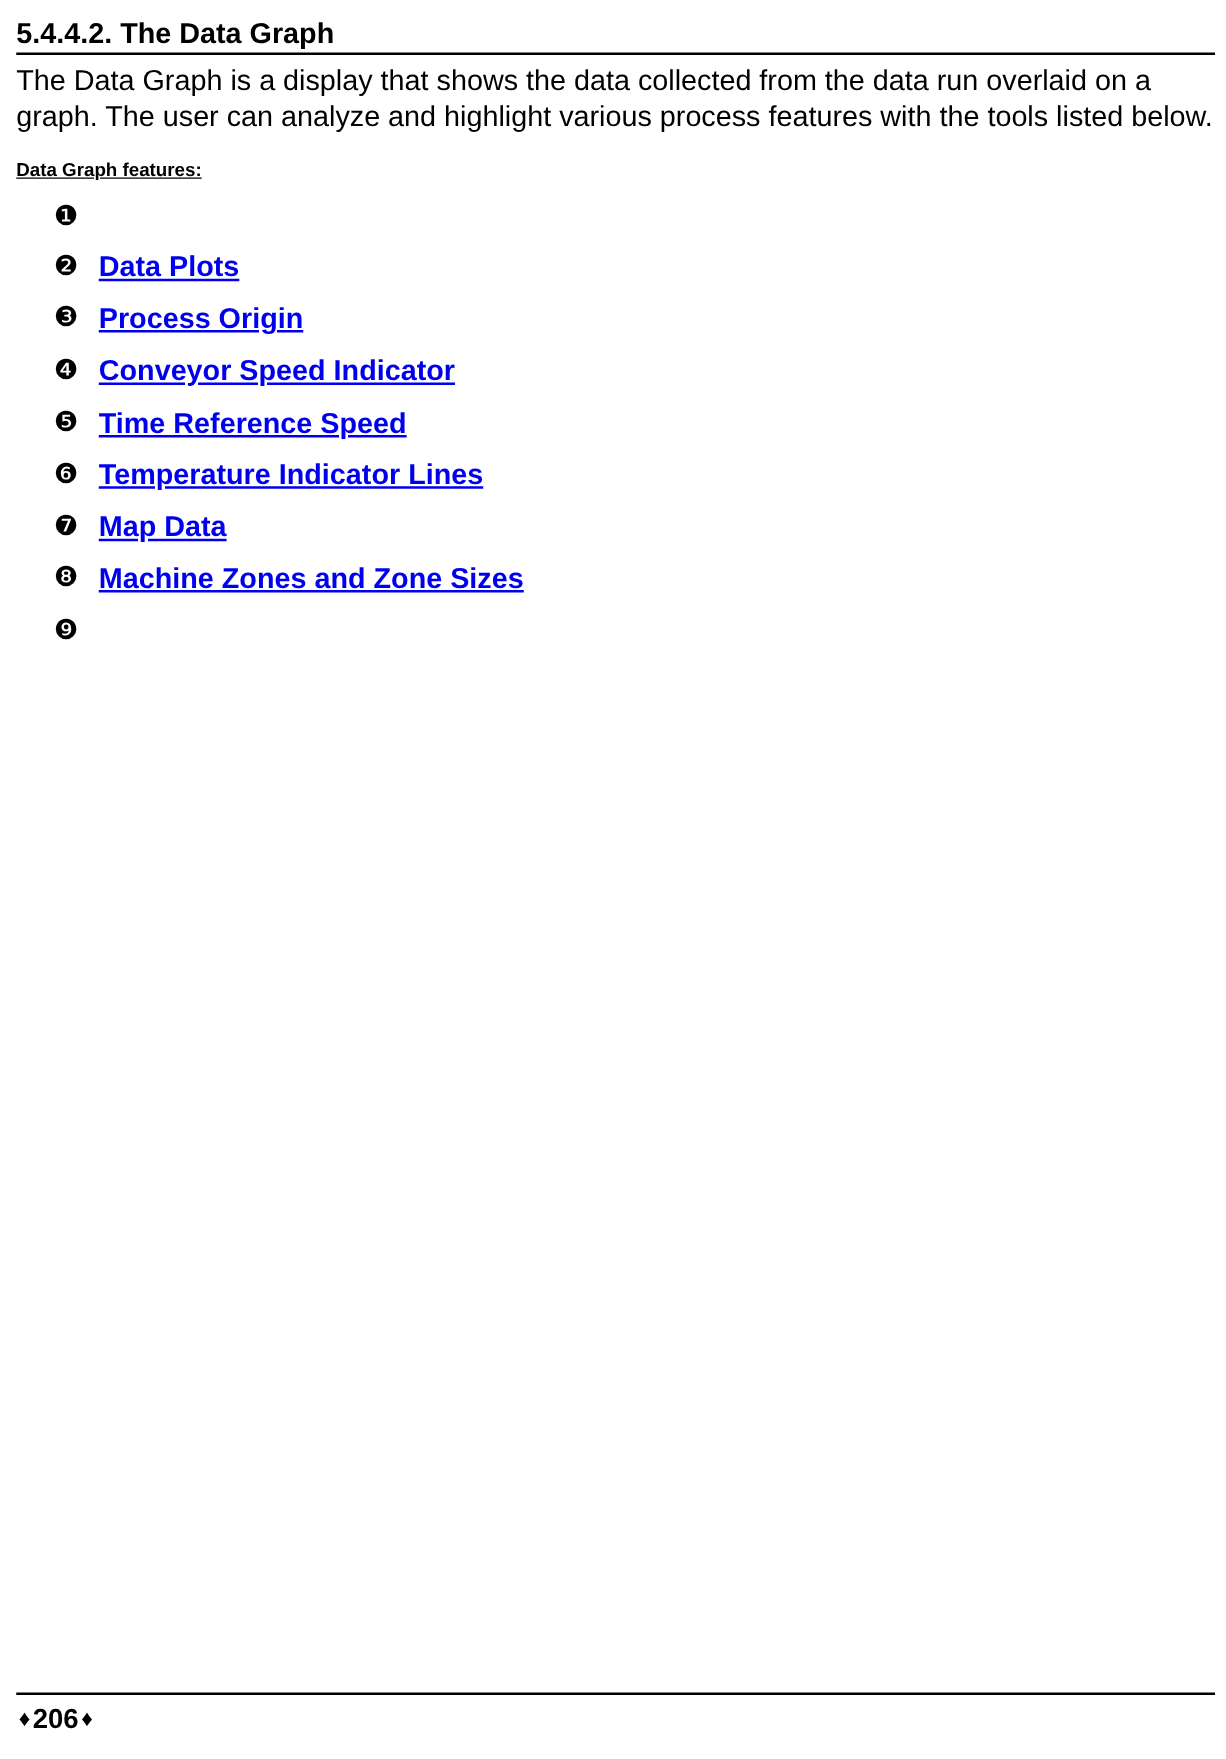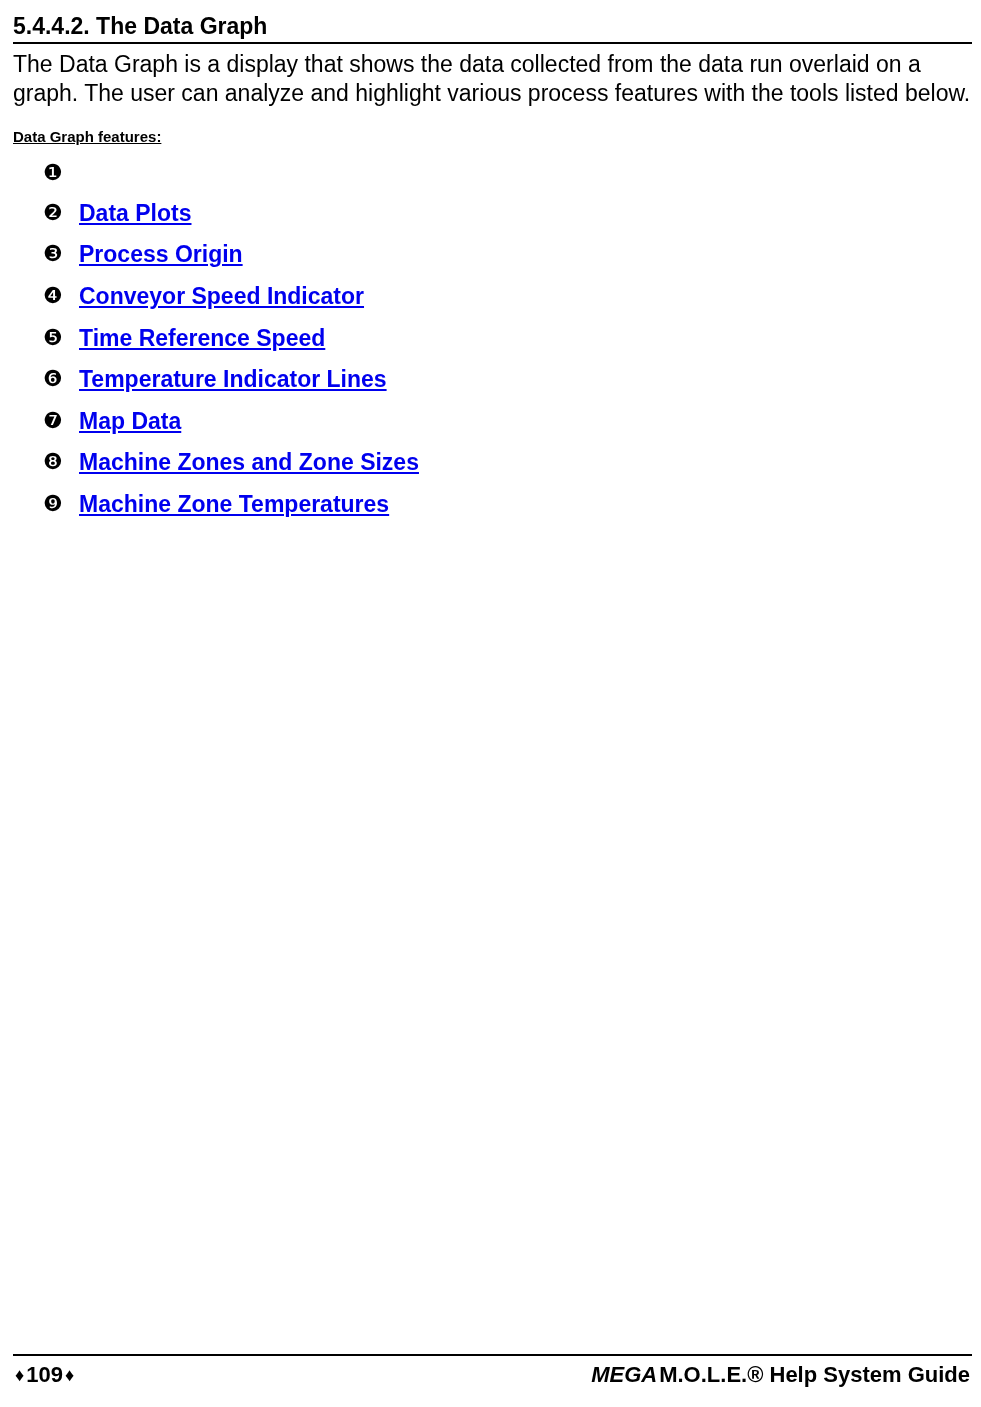--- a/index.html
+++ b/index.html
@@ -123,26 +123,22 @@
   <li class="feature-item">
     <span class="feature-bullet">❼</span>
     <a class="feature-link">Map Data</a>
   </li>
   <li class="feature-item">
     <span class="feature-bullet">❽</span>
     <a class="feature-link">Machine Zones and Zone Sizes</a>
   </li>
   <li class="feature-item">
     <span class="feature-bullet">❾</span>
-    <a class="feature-link">Machine Zone Temperatures</a>
   </li>
 </ul>
 
 <div class="footer">
   <div class="footer-left">
     <span class="diamond">♦</span>
-      <span>109</span>
+      <span>206</span>
       <span class="diamond">♦</span>
-  </div>
-  <div class="footer-right">
-    <span class="italic">MEGA</span><span>M.O.L.E.® Help System Guide</span>
   </div>
 </div>
 
 </body></html>

